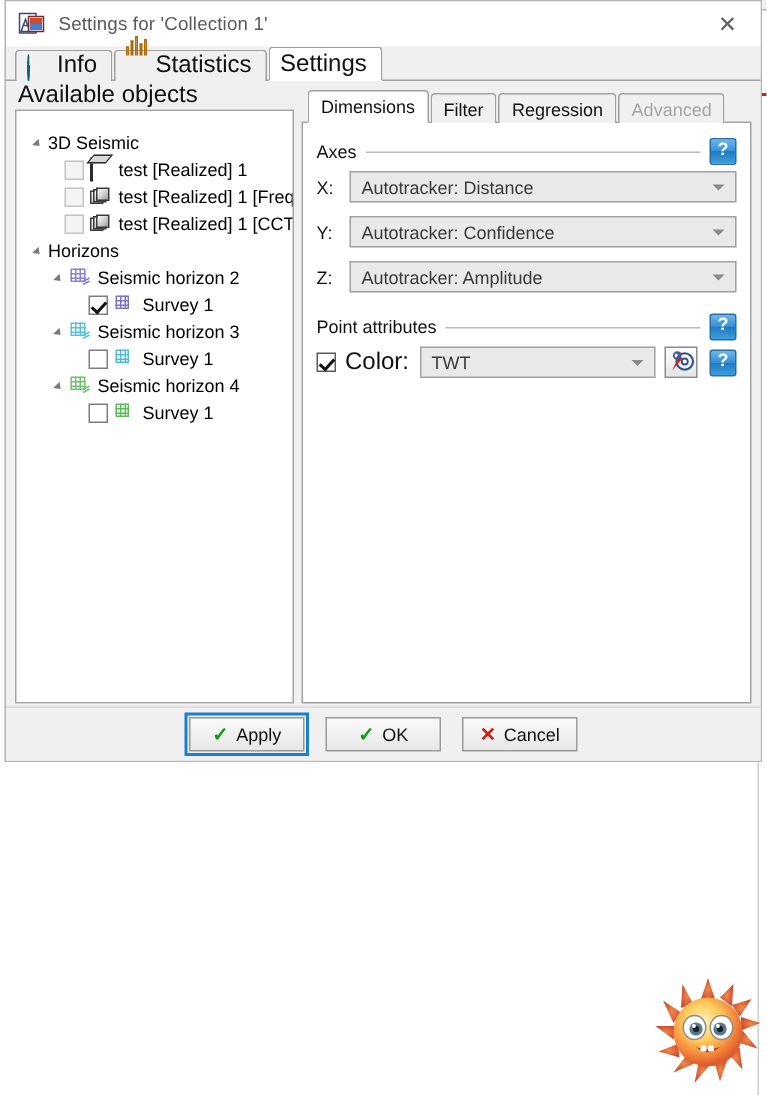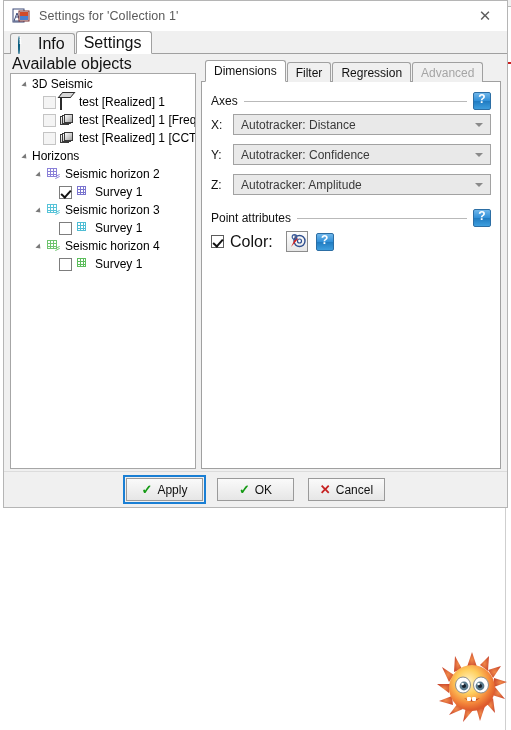--- a/index.html
+++ b/index.html
@@ -141,21 +141,21 @@
     width: 186px; bottom: 38px;
   }
   .group-caption {
     font-size: 16px; color: #111; margin: 0 0 1px 2px; line-height: 14px;
   }
   .tree-box {
     position: absolute; left: 0; right: 0; top: 16px; bottom: 0;
     background: #ffffff;
     border: 1px solid #a6a6a6;
     overflow: hidden;
-    padding: 1px 0 0 0;
+    padding: 12px 0 0 0;
   }
   .tree-row {
     display: flex; align-items: center;
     height: 18px; white-space: nowrap;
     font-size: 12px; color: #000;
     cursor: default;
   }
   .twisty {
     width: 11px; height: 18px; flex: 0 0 11px;
     position: relative;
@@ -354,20 +354,30 @@
     </div>
     <div class="title-text">Settings for 'Collection 1'</div>
     <div class="title-close">✕</div>
   </div>
 
   <div class="tabstrip">
     <div class="tab">
       <span class="ticon"><span class="ic-info"></span></span>
       <span>Info</span>
     </div>
+    <div class="tab">
+      <span class="ticon">
+        <span class="ic-stats">
+          <i style="left:0px;height:6px;"></i><i style="left:3px;height:10px;"></i>
+          <i style="left:6px;height:13px;"></i><i style="left:9px;height:8px;"></i>
+          <i style="left:12px;height:11px;"></i>
+        </span>
+      </span>
+      <span>Statistics</span>
+    </div>
     <div class="tab active">
       <span>Settings</span>
     </div>
   </div>
 
   <div class="dlg-body">
 
     <div class="left-pane">
       <div class="group-caption">Available objects</div>
       <div class="tree-box">
@@ -509,20 +519,24 @@
         <div class="section" style="margin-top:14px;">
           <div class="section-head">
             <span class="lbl">Point attributes</span>
             <span class="rule"></span>
             <span class="help-btn"></span>
           </div>
 
           <div class="pa-row">
             <span class="pa-cb checked"></span>
             <span class="pa-lbl">Color:</span>
+            <span class="combo">
+              <span>TWT</span>
+              <span class="arrow"></span>
+            </span>
             <span class="pal-btn">
               <svg width="20" height="19" viewBox="0 0 20 19" style="position:absolute;left:0;top:0;">
                 <circle cx="12.5" cy="9" r="5.5" fill="none" stroke="#2f4f8f" stroke-width="1.4"></circle>
                 <circle cx="12.5" cy="9" r="2" fill="#ffffff" stroke="#2f4f8f" stroke-width="1.2"></circle>
                 <path d="M4 15 L9 5 L11 7 Z" fill="#d02020"></path>
                 <path d="M6.5 3.5 L10 3 L9.5 6.2 Z" fill="#5a6b8c"></path>
                 <circle cx="7.5" cy="5" r="2.3" fill="none" stroke="#3a5a9a" stroke-width="1.2"></circle>
               </svg>
             </span>
             <span class="help-btn" style="margin-left:8px;"></span>

